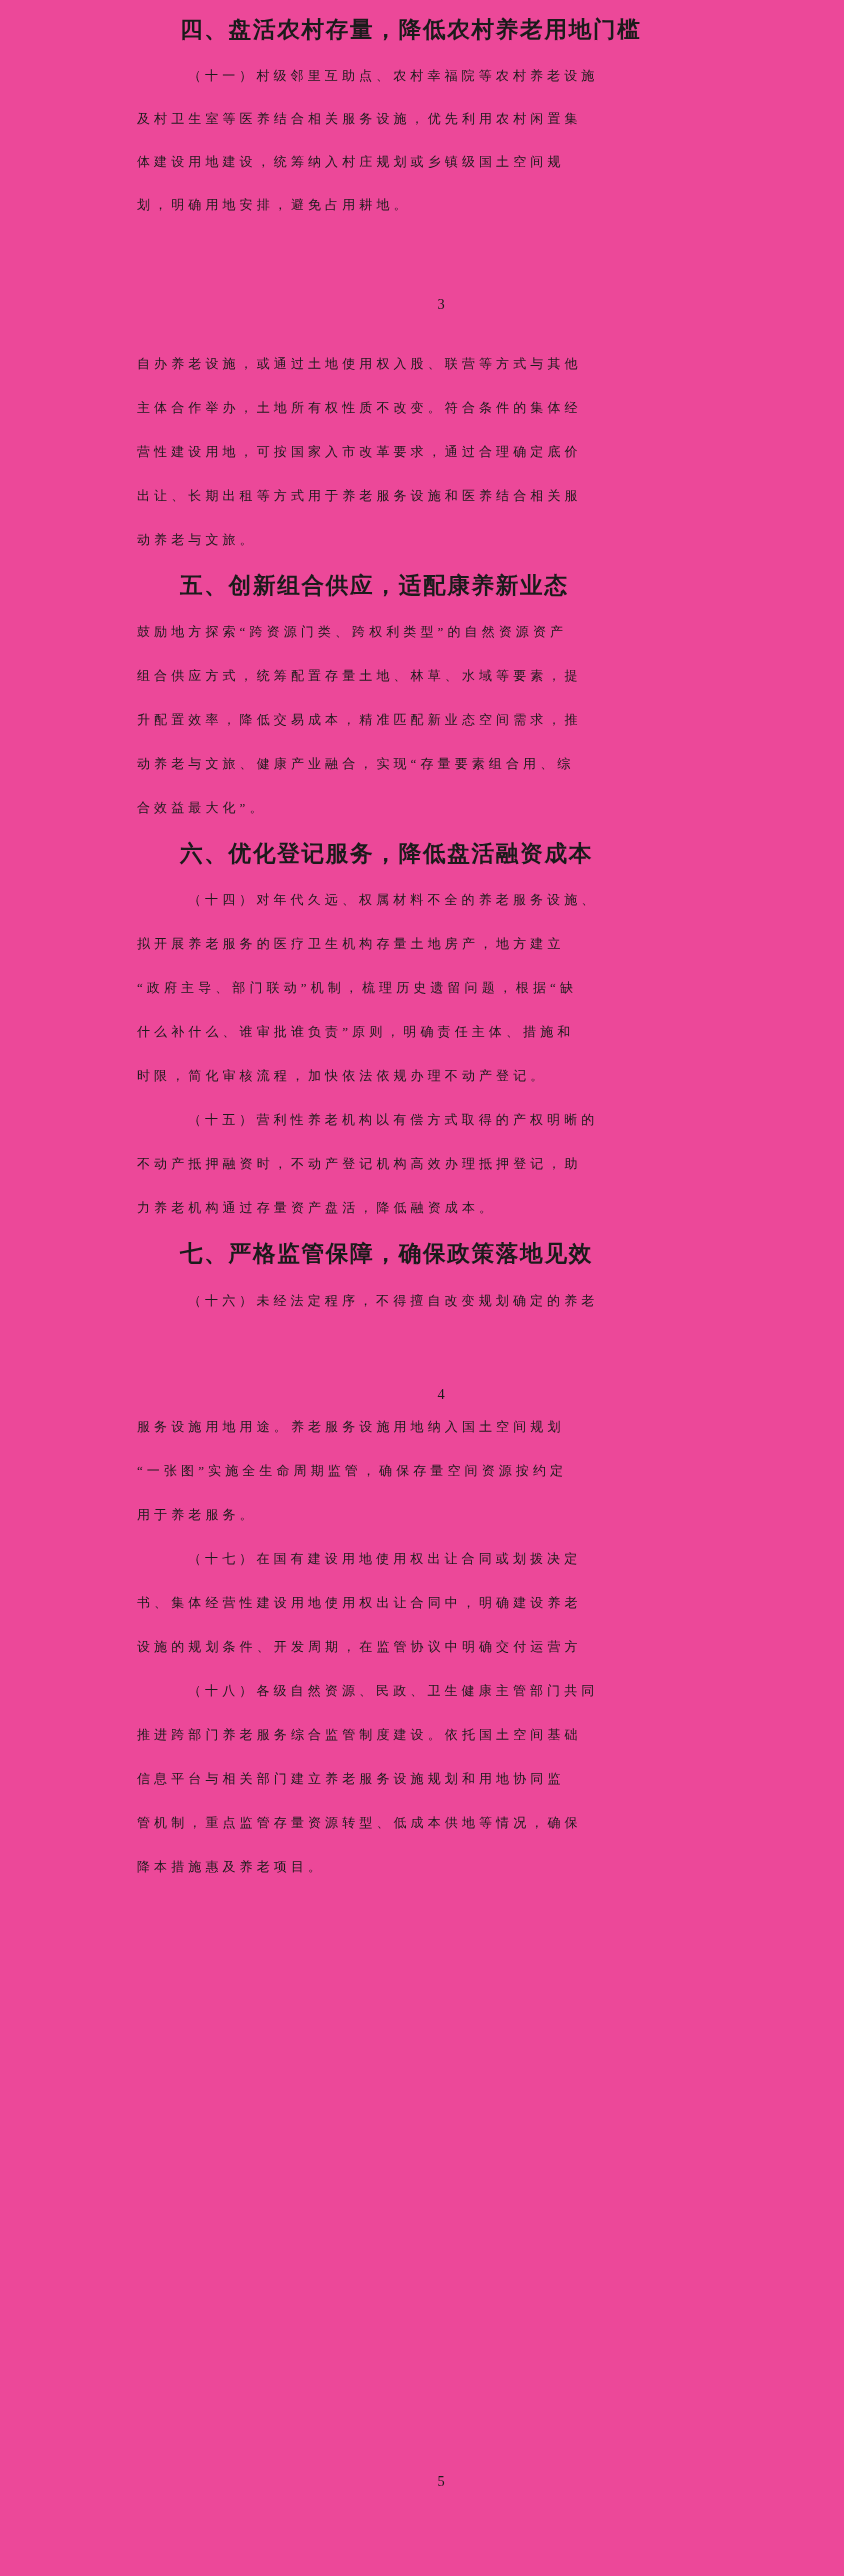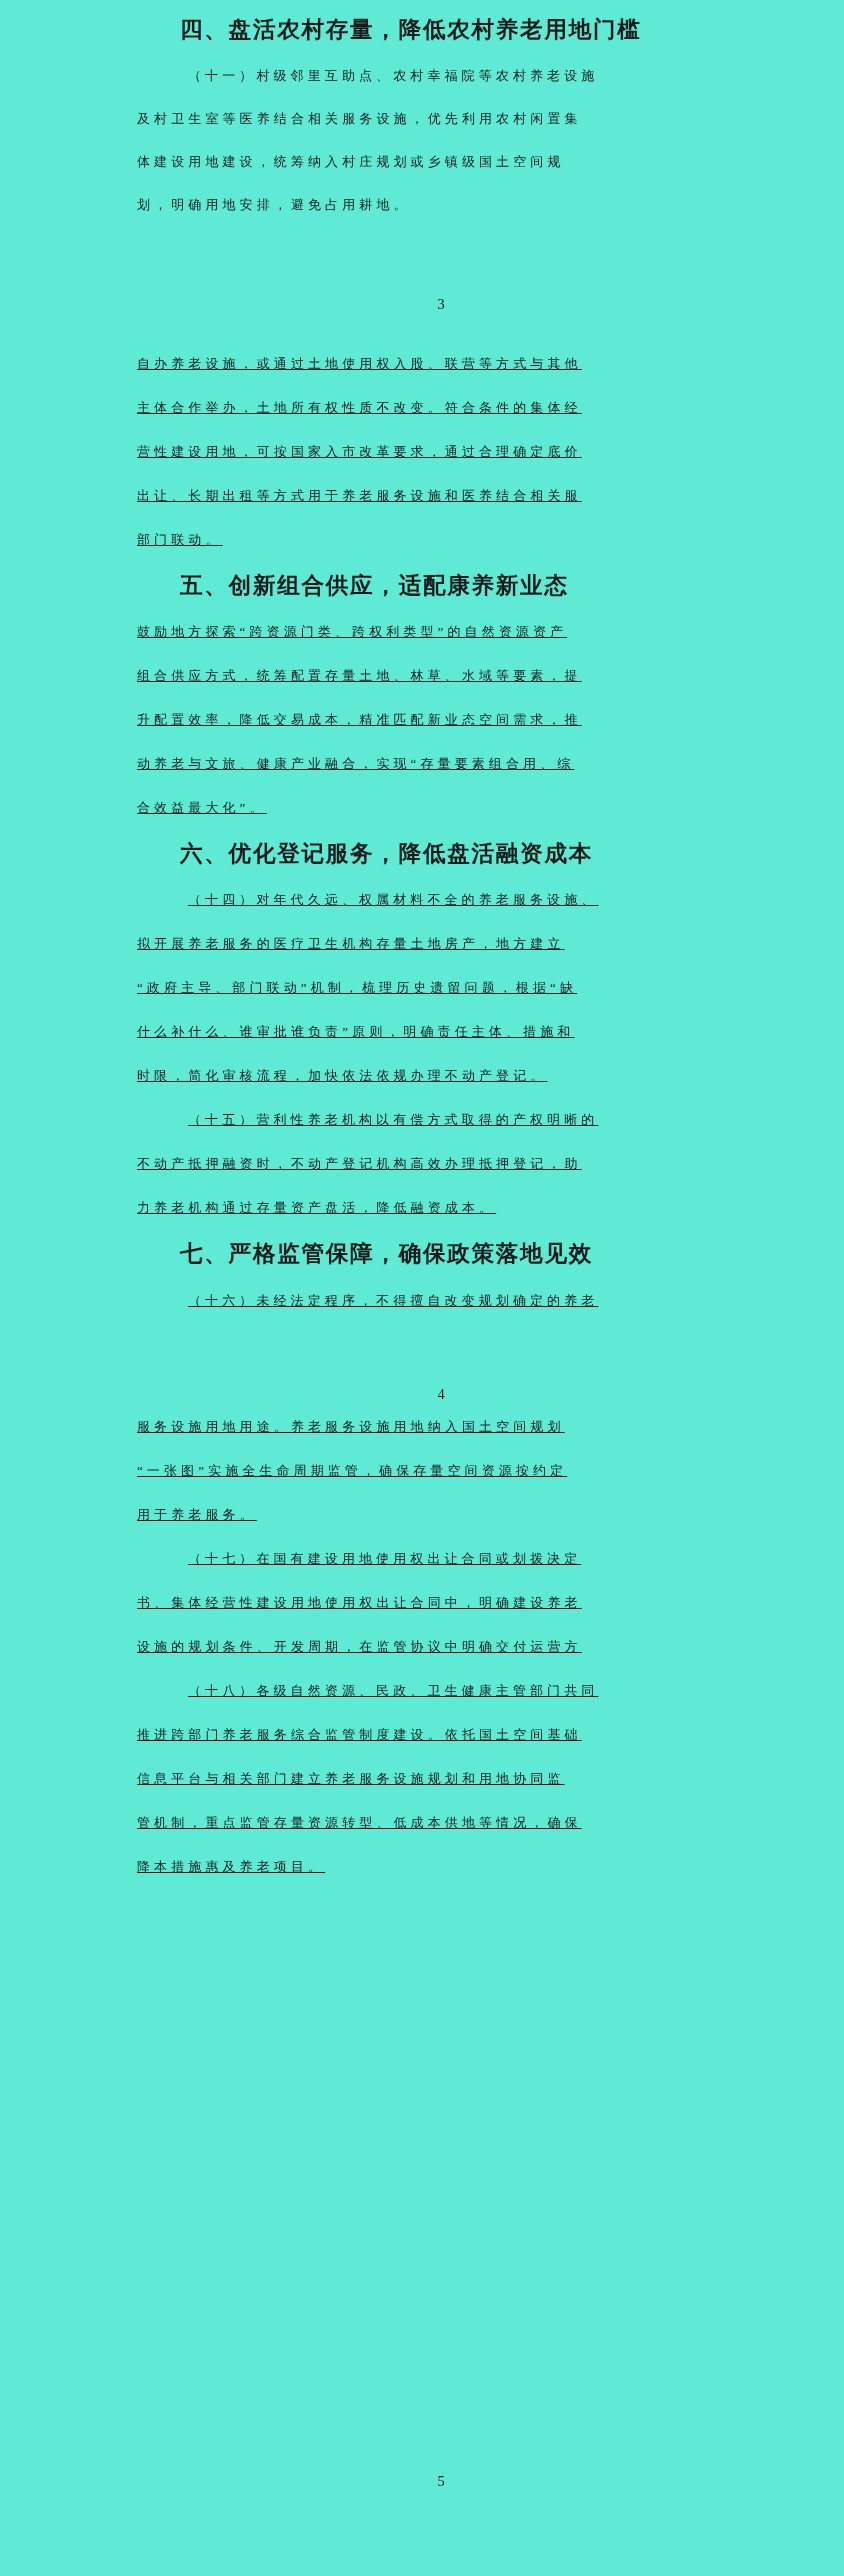--- a/index.html
+++ b/index.html
@@ -1,35 +1,35 @@
 <!DOCTYPE html>
 <html lang="zh" style="font-size:11px"><head>
 <meta charset="utf-8">
 <style>
   html,body{margin:0;padding:0;background:#e9e9e9;}
   .page{
     position:relative;
     width:844px;height:2576px;
     margin:0 auto;
-    background:#5eead4;
+    background:#ec4899;
     color:#1b1b1b;
     font-family:"Liberation Serif","DejaVu Serif",serif;
     overflow:hidden;
   }
   .col{position:absolute;left:137px;width:608px;}
   #col-p3{top:7.5px;}
   #col-p4{top:342px;}
   #col-p5{top:1405px;}
   .bl{
     font-size:13px;
     line-height:43px;
     letter-spacing:4.1px;
     white-space:nowrap;
   }
-  #col-p4 .bl,#col-p5 .bl{line-height:44px;text-decoration:underline;}
+  #col-p4 .bl,#col-p5 .bl{line-height:44px;}
   .indent{padding-left:51px;}
   .hd{
     font-family:"Liberation Sans","DejaVu Sans",sans-serif;
     font-weight:bold;
     font-size:22.6px;
     letter-spacing:1.7px;
     line-height:44px;
     padding-left:43px;
     white-space:nowrap;
   }
@@ -57,21 +57,21 @@
     <div class="bl">体建设用地建设，统筹纳入村庄规划或乡镇级国土空间规</div>
     <div class="bl">划，明确用地安排，避免占用耕地。</div>
   </div>
   <div class="pagenum" id="pn3">3</div>
 
   <div class="col" id="col-p4">
     <div class="bl">自办养老设施，或通过土地使用权入股、联营等方式与其他</div>
     <div class="bl">主体合作举办，土地所有权性质不改变。符合条件的集体经</div>
     <div class="bl">营性建设用地，可按国家入市改革要求，通过合理确定底价</div>
     <div class="bl">出让、长期出租等方式用于养老服务设施和医养结合相关服</div>
-    <div class="bl">部门联动。</div>
+    <div class="bl">动养老与文旅。</div>
     <div class="hd">五、创新组合供应，适配康养新业态</div>
     <div class="bl">鼓励地方探索“跨资源门类、跨权利类型”的自然资源资产</div>
     <div class="bl">组合供应方式，统筹配置存量土地、林草、水域等要素，提</div>
     <div class="bl">升配置效率，降低交易成本，精准匹配新业态空间需求，推</div>
     <div class="bl">动养老与文旅、健康产业融合，实现“存量要素组合用、综</div>
     <div class="bl">合效益最大化”。</div>
     <div class="hd">六、优化登记服务，降低盘活融资成本</div>
     <div class="bl indent">（十四）对年代久远、权属材料不全的养老服务设施、</div>
     <div class="bl">拟开展养老服务的医疗卫生机构存量土地房产，地方建立</div>
     <div class="bl">“政府主导、部门联动”机制，梳理历史遗留问题，根据“缺</div>

